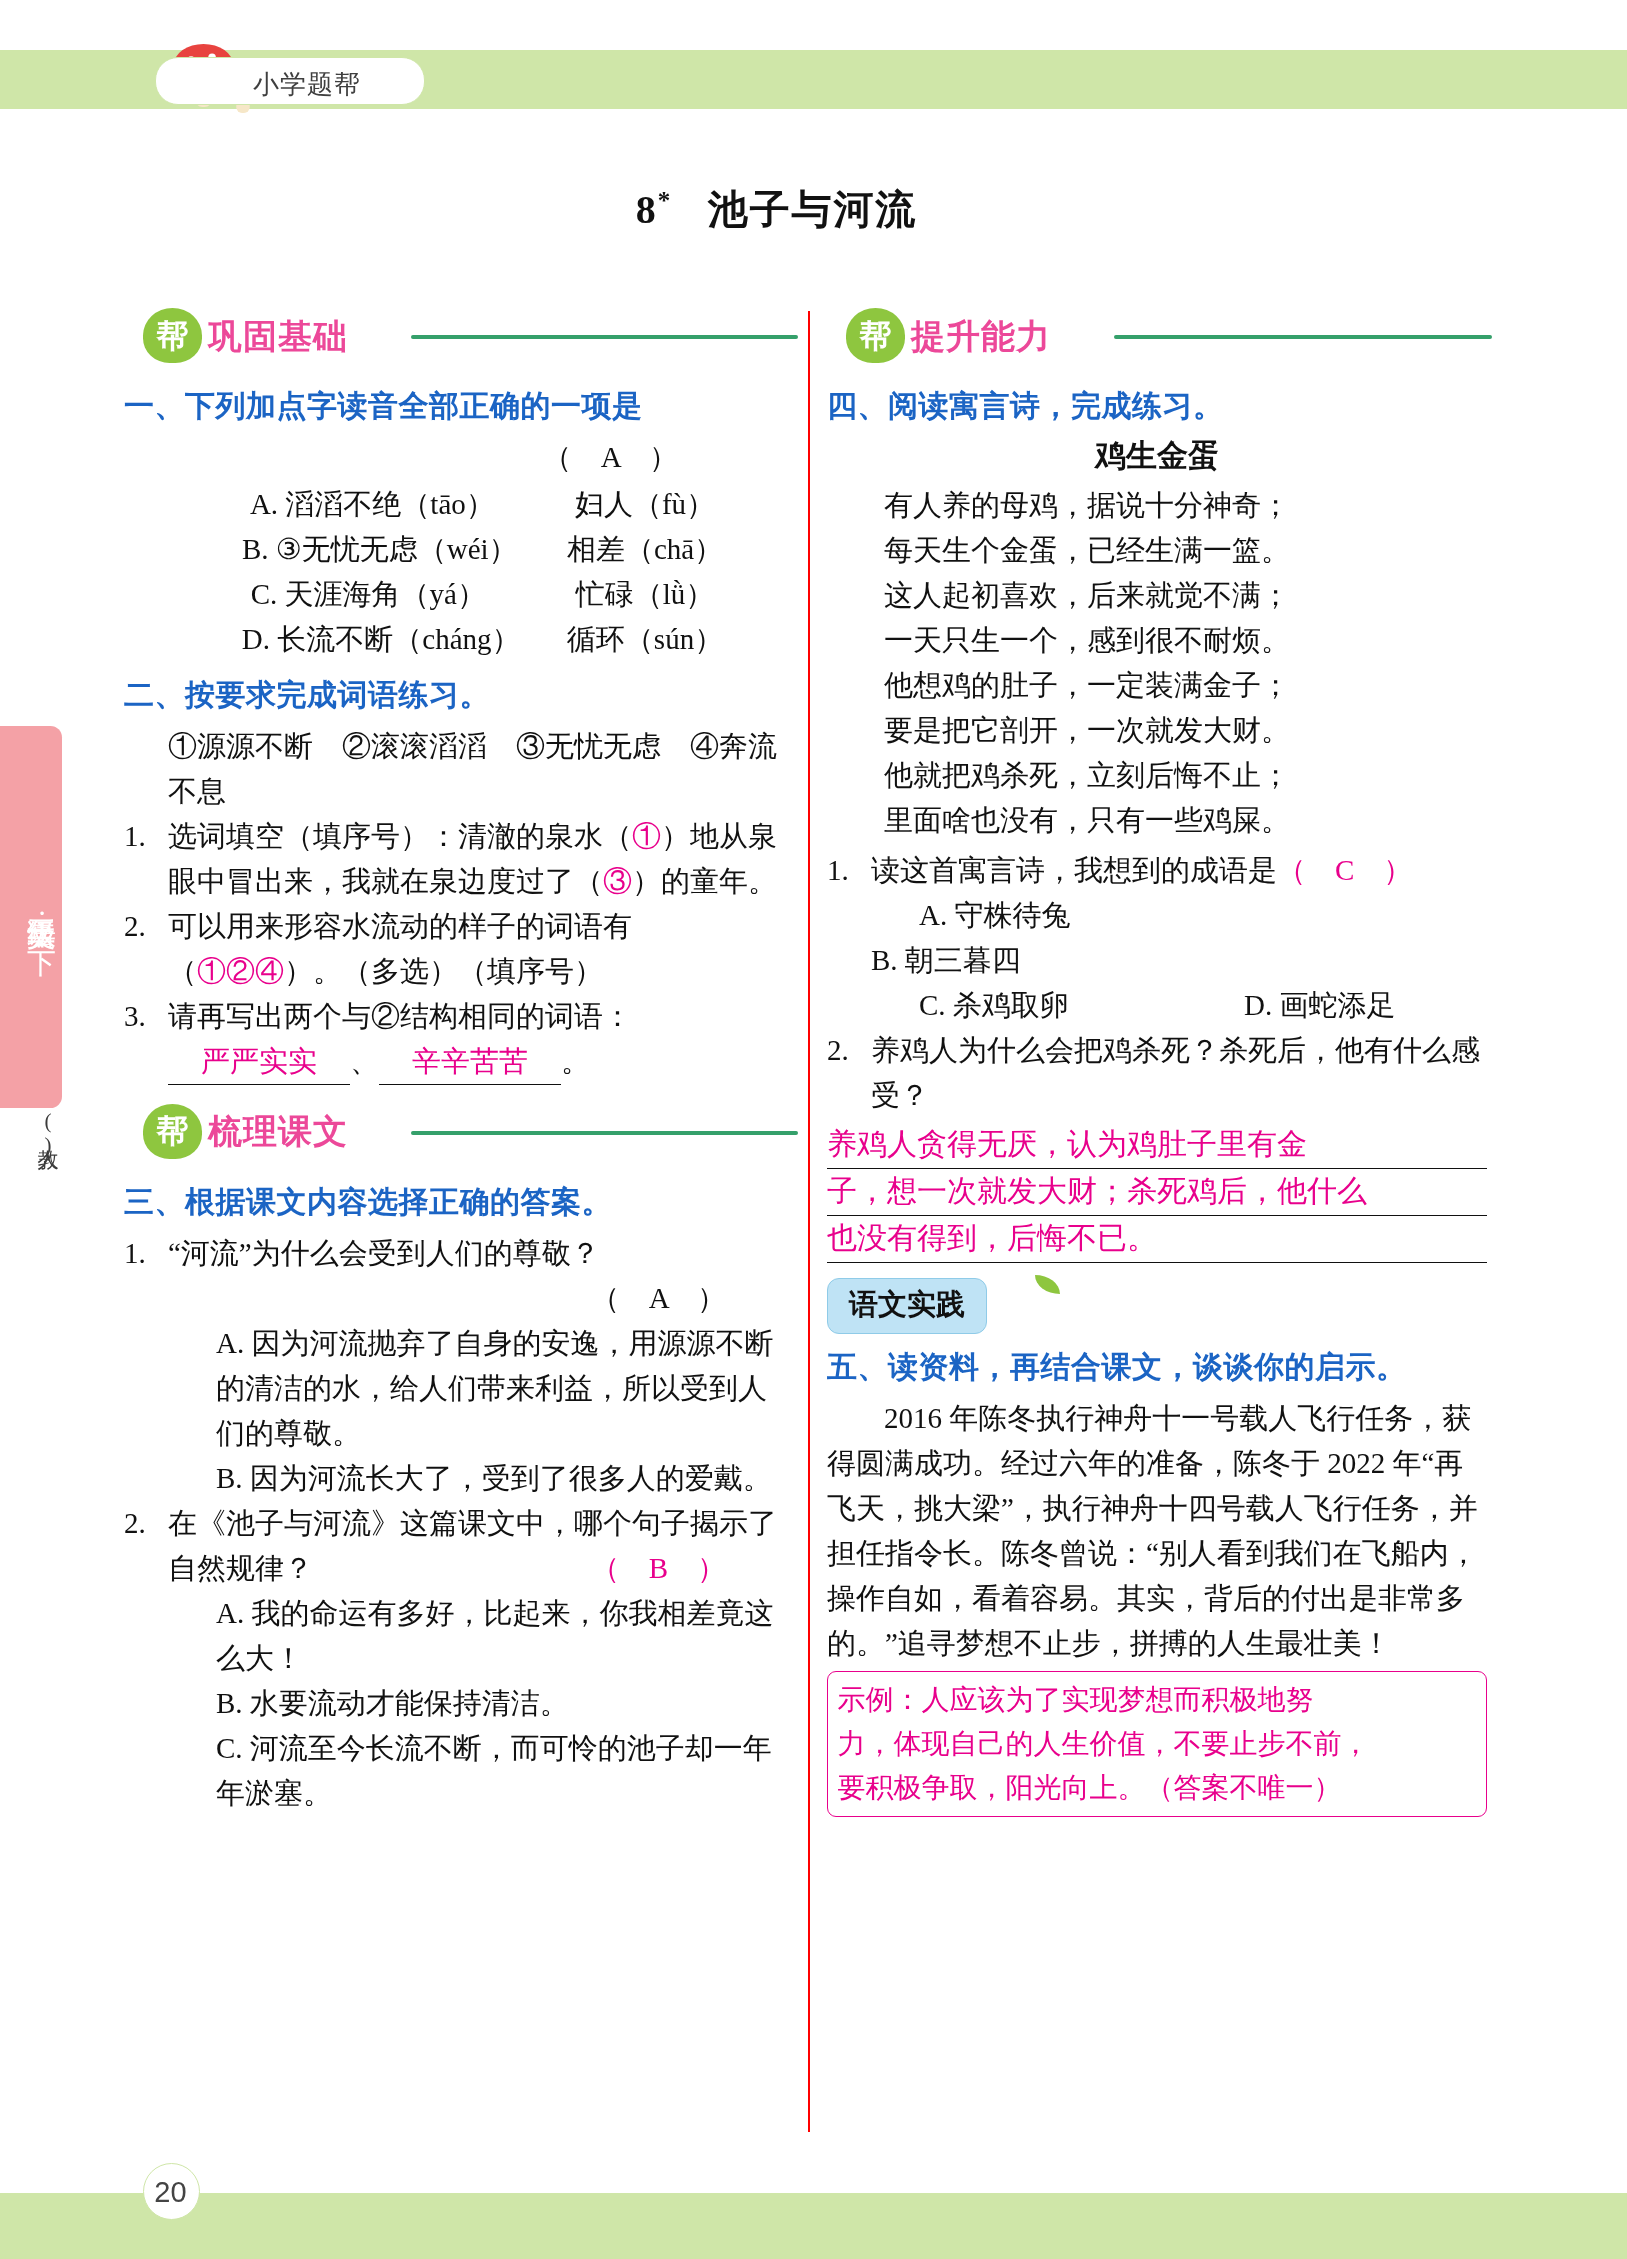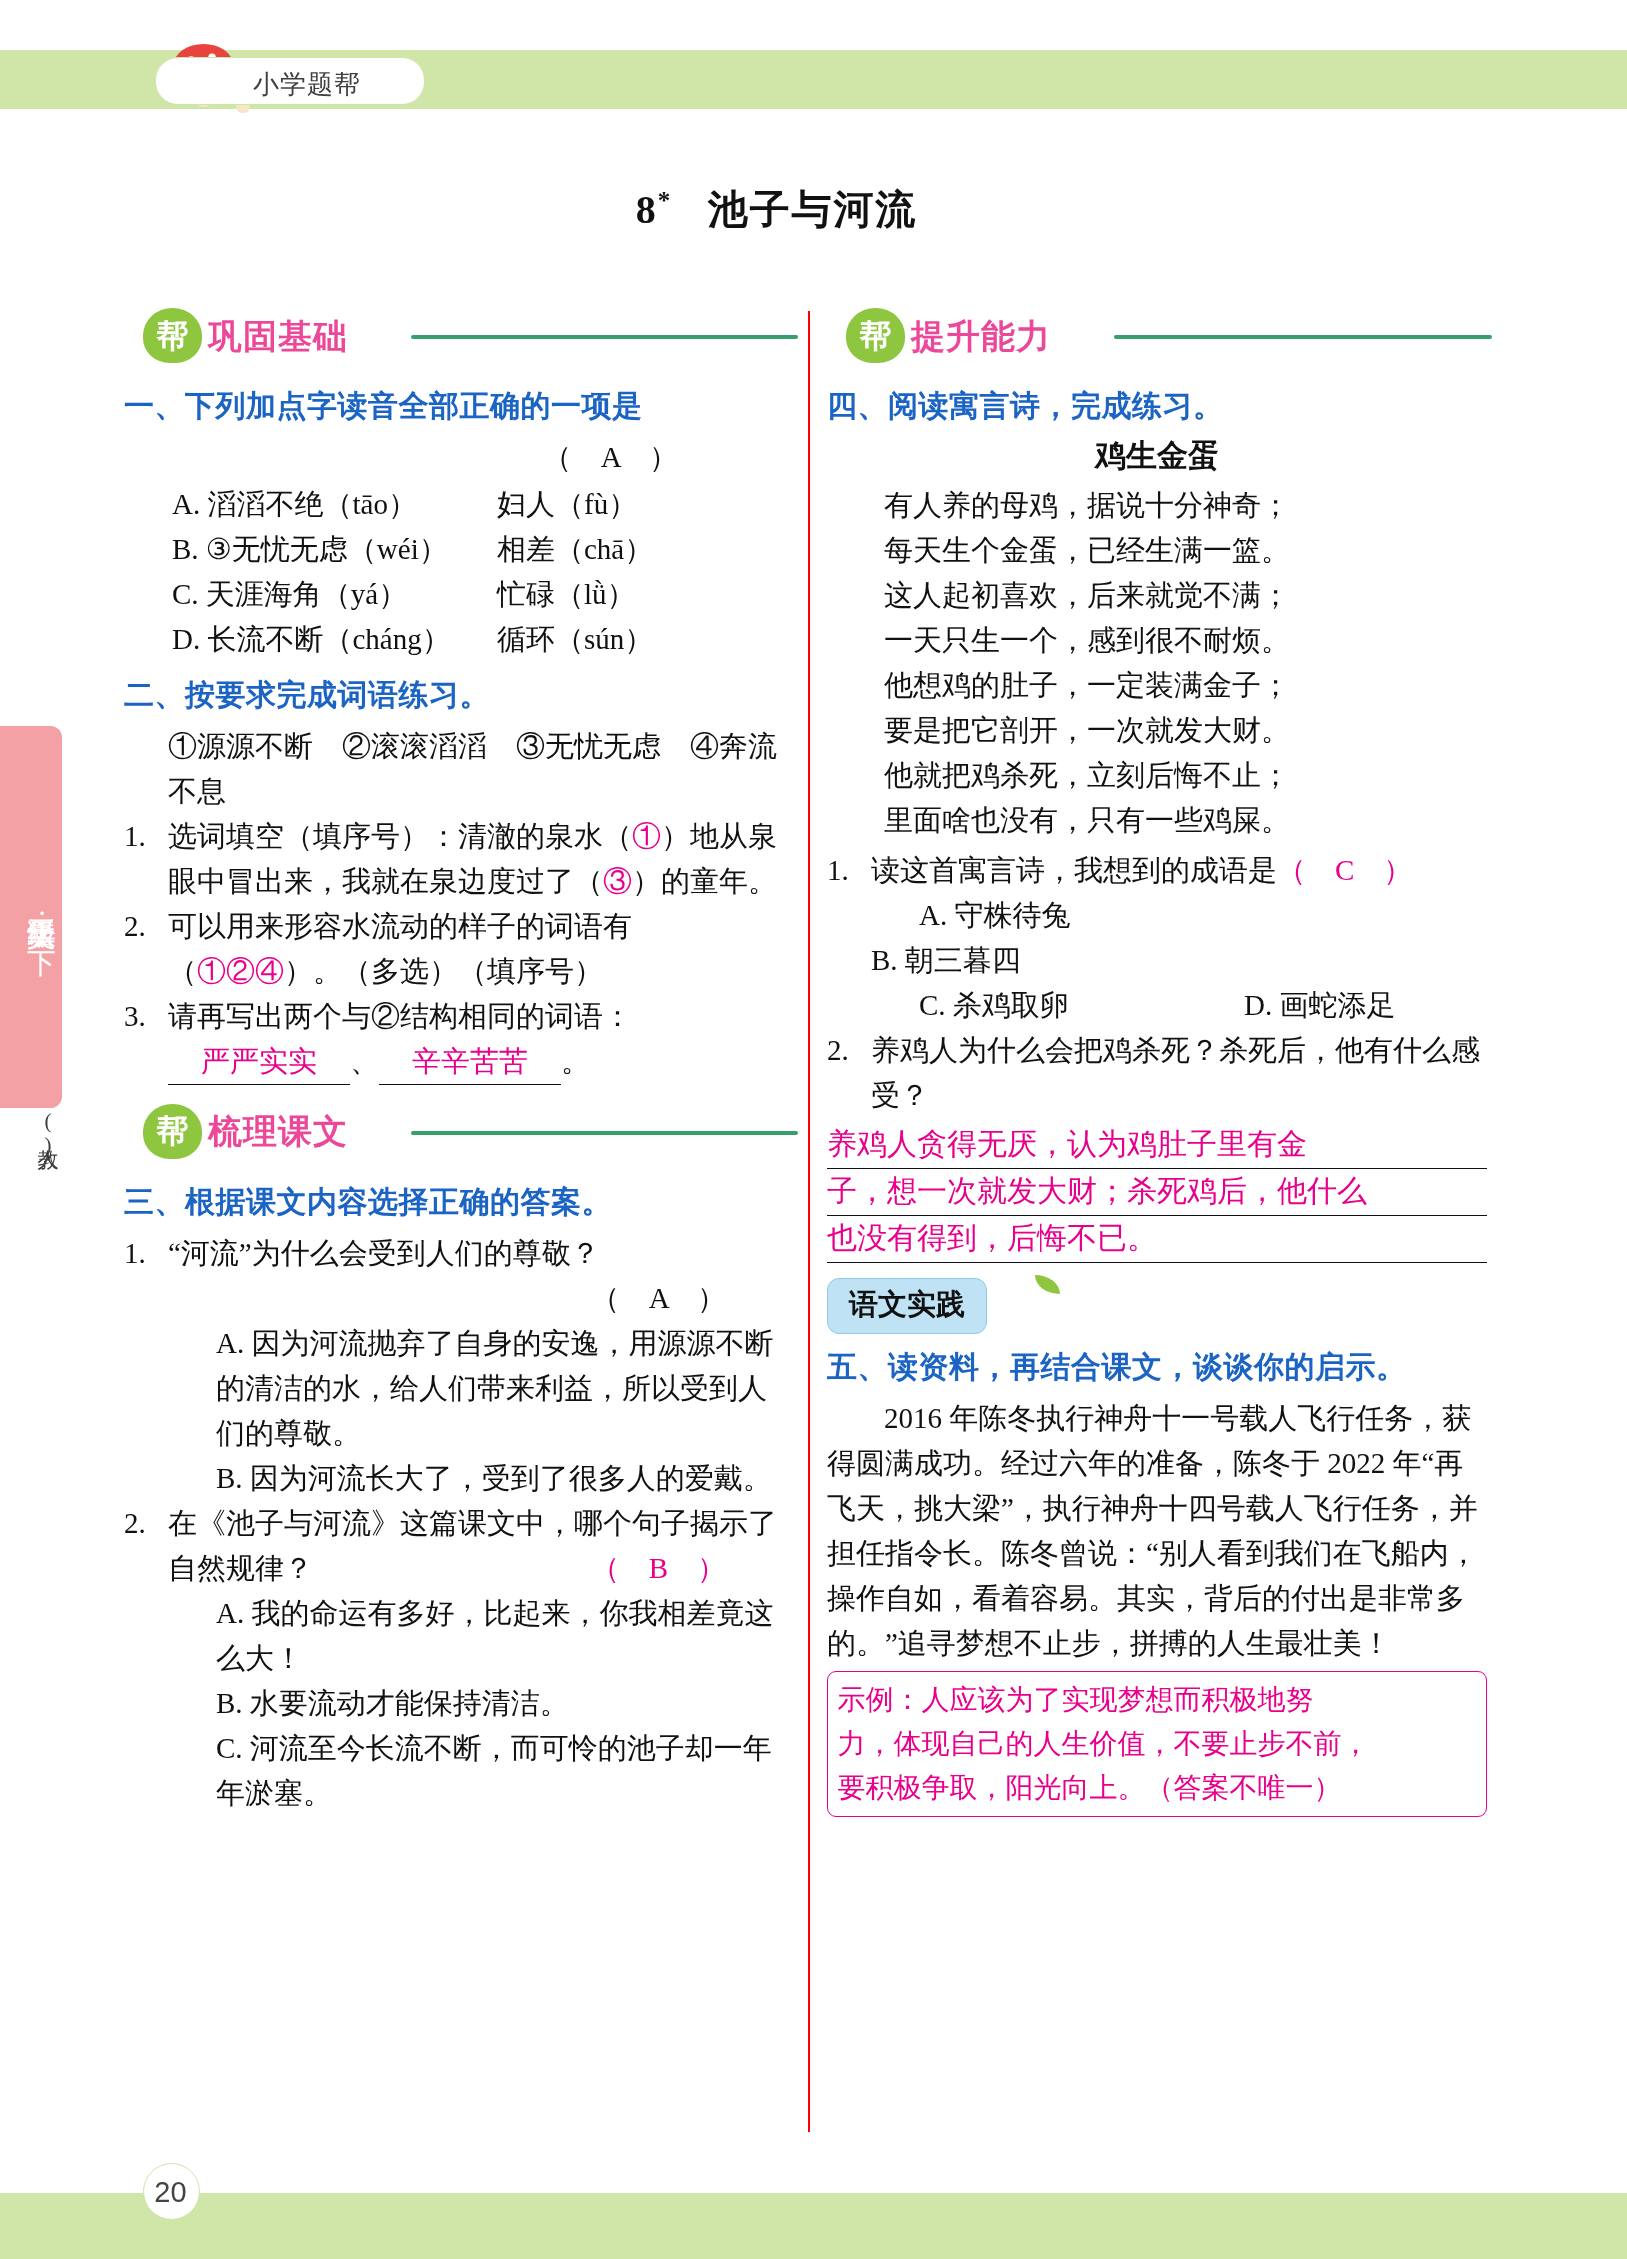--- a/index.html
+++ b/index.html
@@ -139,21 +139,21 @@
     border:1.9px solid #cfe6a8;
   }
   .page-num {
     position:absolute; left:143px; bottom:40px; width:55px; height:55px;
     text-align:center; line-height:55px; font-size:29px; color:#444;
     font-family:"Liberation Sans", sans-serif;
   }
   .row { display:flex; }
   .num { width:44px; flex:none; }
   .txt { flex:1; }
-  .optrow { display:flex; margin-left:48px; }
+  .optrow { display:flex; margin-left:48px;justify-content:center; }
   .optrow .a { width:325px; }
 </style>
 </head>
 <body>
 
 <div class="top-band"></div>
 
 <svg class="mushroom1" viewBox="0 0 66 70">
   <ellipse cx="33" cy="26" rx="31" ry="22" fill="#e8433f"></ellipse>
   <circle cx="20" cy="22" r="5" fill="#fff"></circle>

